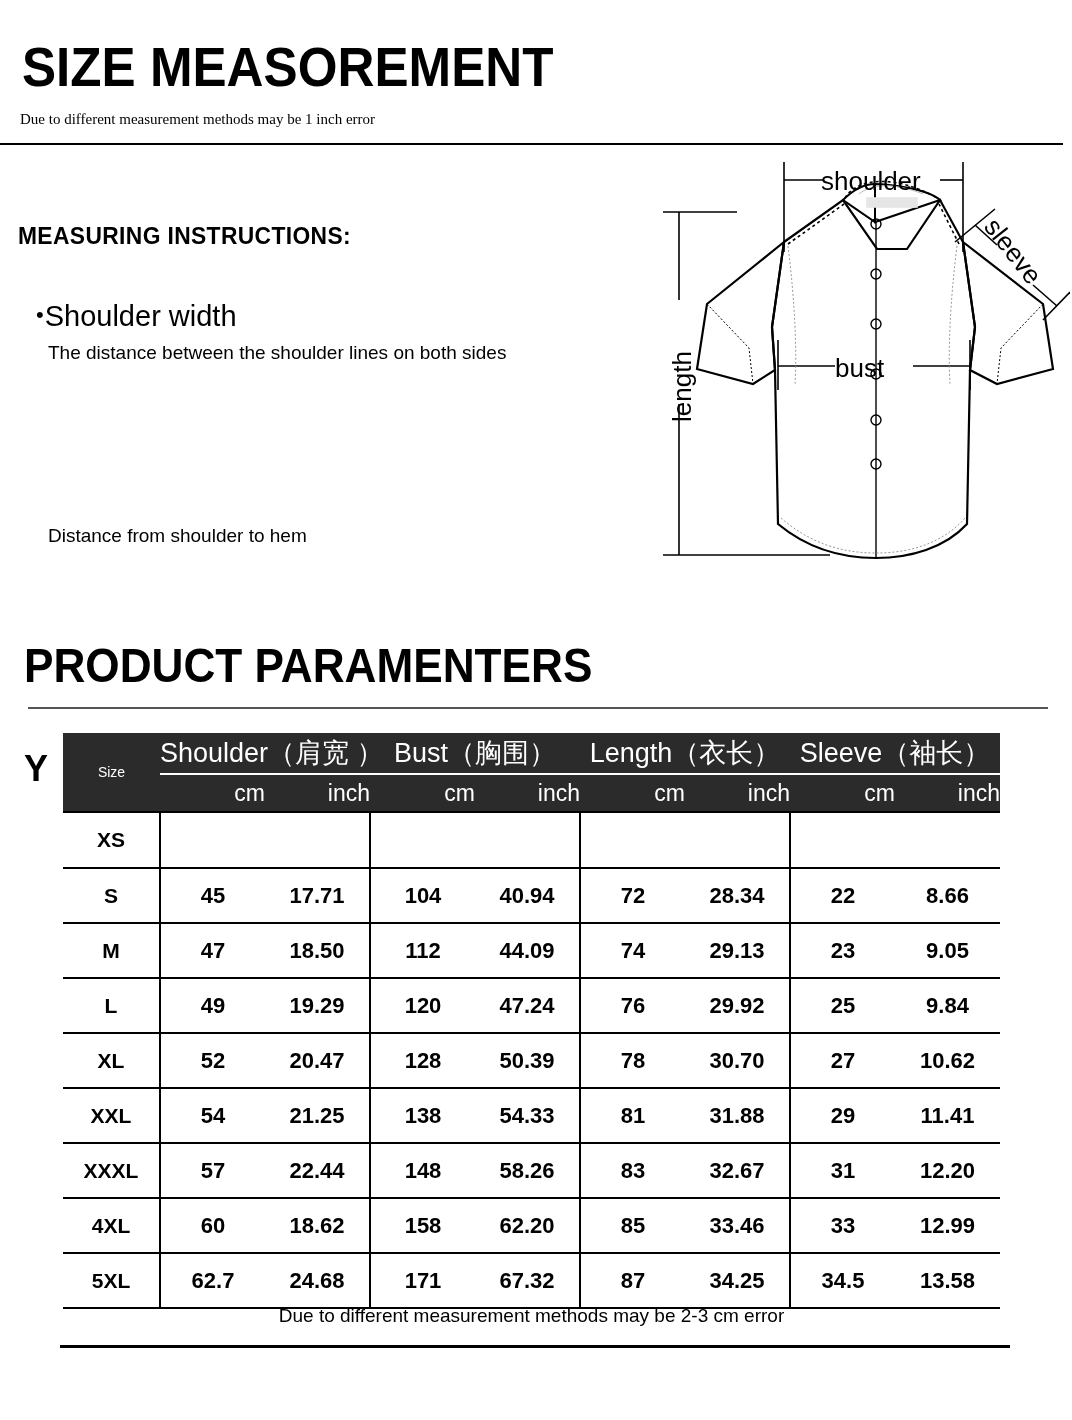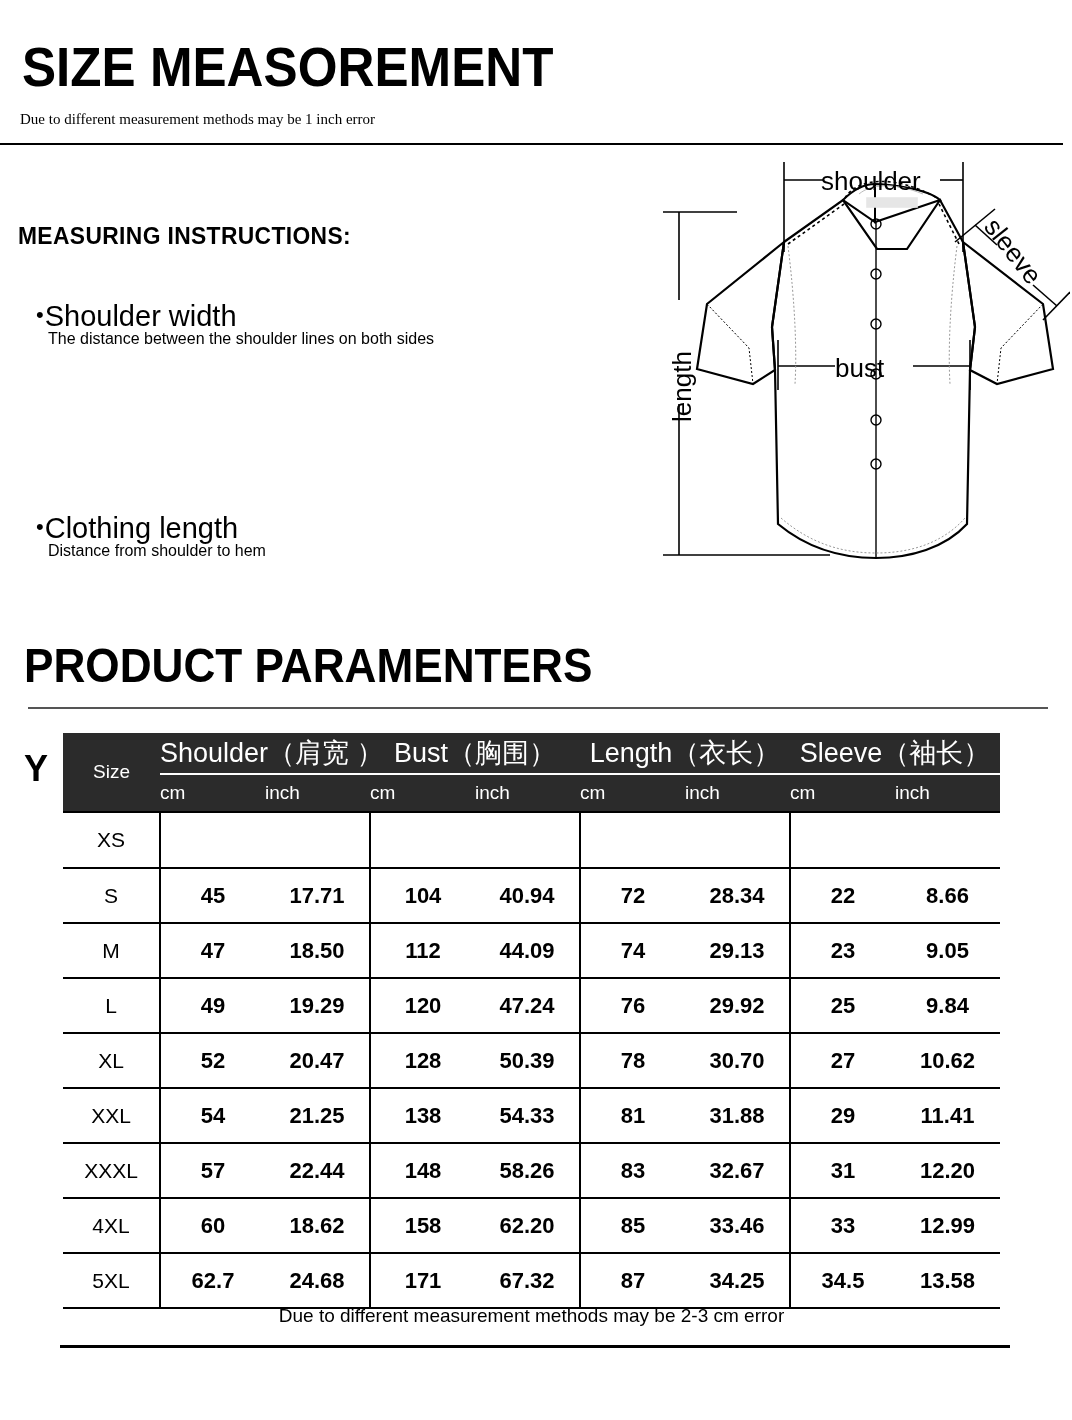--- a/index.html
+++ b/index.html
@@ -77,23 +77,23 @@
     font-size: 29px;
     line-height: 1;
     white-space: nowrap;
   }
   .instr-title .bullet {
     font-size: 22px;
     vertical-align: 4px;
     margin-right: 1px;
   }
   .instr-desc {
-    font-size: 16px;
-    line-height: 1;
-    margin-top: 0;
+    font-size: 19px;
+    line-height: 1;
+    margin-top: 12px;
     margin-left: 12px;
     white-space: nowrap;
   }
   #instr-0 { top: 302px; }
   #instr-1 { top: 407px; }
   #instr-2 { top: 514px; }
 
   
   #shirt-diagram {
     position: absolute;
@@ -156,47 +156,47 @@
     padding: 0;
     margin: 0;
   }
   
   .thead-dark th {
     background: #2b2b2b;
     color: #ffffff;
     font-weight: normal;
   }
   .hdr-size {
-    font-size: 19px;
+    font-size: 14px;
     vertical-align: middle;
     text-align: center;
   }
   .hdr-group {
     font-size: 27px;
     text-align: center;
     height: 40px;
     border-bottom: 2px solid #ffffff;
     white-space: nowrap;
   }
   .hdr-unit {
-    font-size: 19px;
-    text-align: left;
+    font-size: 23px;
+    text-align: right;
     height: 36px;
   }
   
   tbody td {
     font-size: 22px;
     font-weight: bold;
     text-align: center;
     height: 53px;
     border-bottom: 2px solid #000000;
     background: #ffffff;
   }
   tbody td.size-cell {
-    font-weight: normal;
+    font-weight: bold;
     font-size: 21px;
   }
   tbody tr.empty-row td {
     height: 54px;
   }
   td.divider {
     border-left: 2px solid #000000;
   }
   tbody tr:first-child td {
     border-top: 2px solid #000000;
@@ -233,21 +233,20 @@
 
   <div class="instr-item" id="instr-0">
     <div class="instr-title"><span class="bullet">•</span><span>Shoulder width</span></div>
     <div class="instr-desc">The distance between the shoulder lines on both sides</div>
   </div>
 
   <div class="instr-item" id="instr-1">
   </div>
 
   <div class="instr-item" id="instr-2">
-    <div class="instr-title"><span class="bullet">•</span><span>Clothing length</span></div>
     <div class="instr-desc">Distance from shoulder to hem</div>
   </div>
 </div>
 
 <div id="shirt-diagram">
   <svg width="425" height="415" viewBox="0 0 425 415" xmlns="http://www.w3.org/2000/svg">
     <g fill="none" stroke="#000000" stroke-width="1.6">
 
       <line x1="139" y1="10" x2="139" y2="100"></line>
       <line x1="318" y1="10" x2="318" y2="100"></line>

